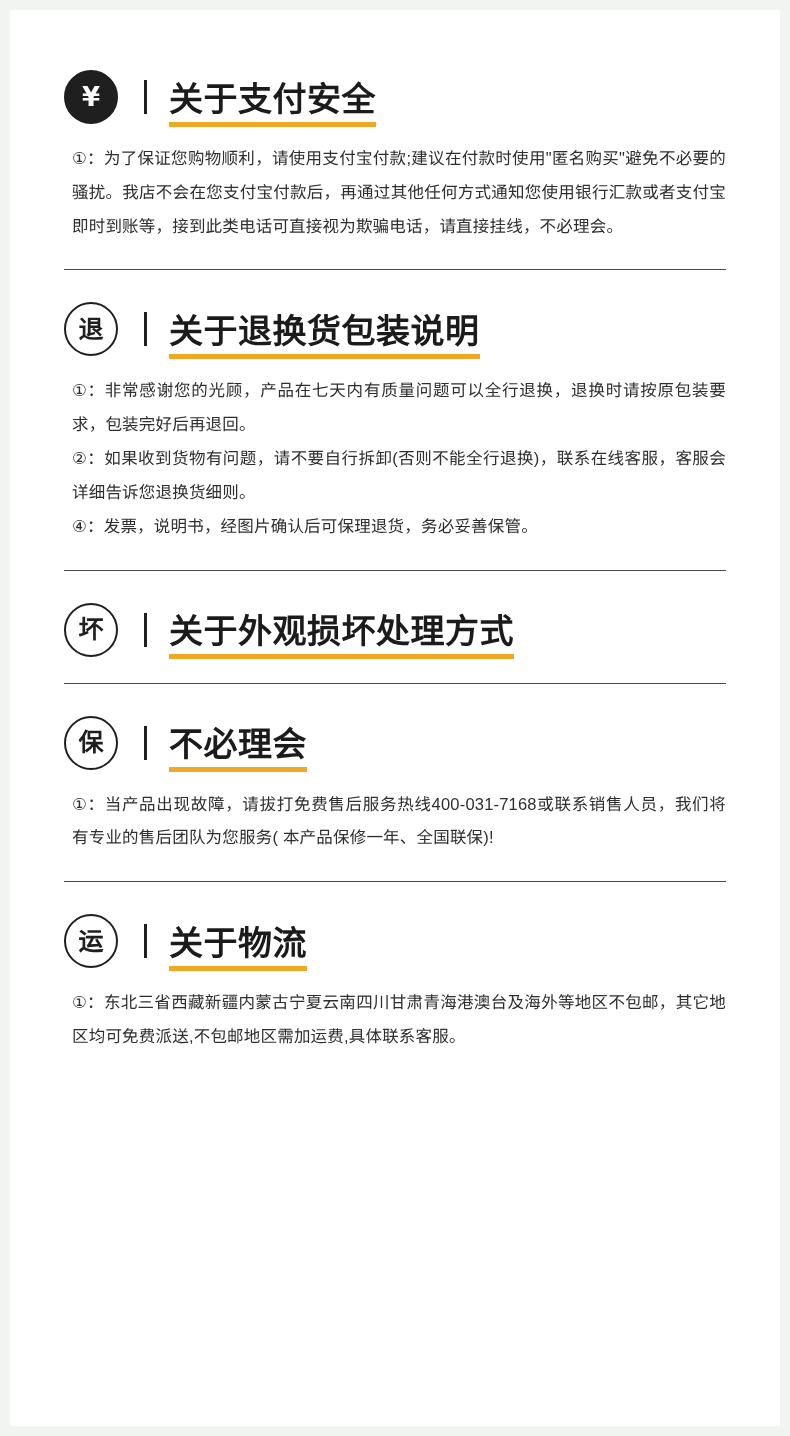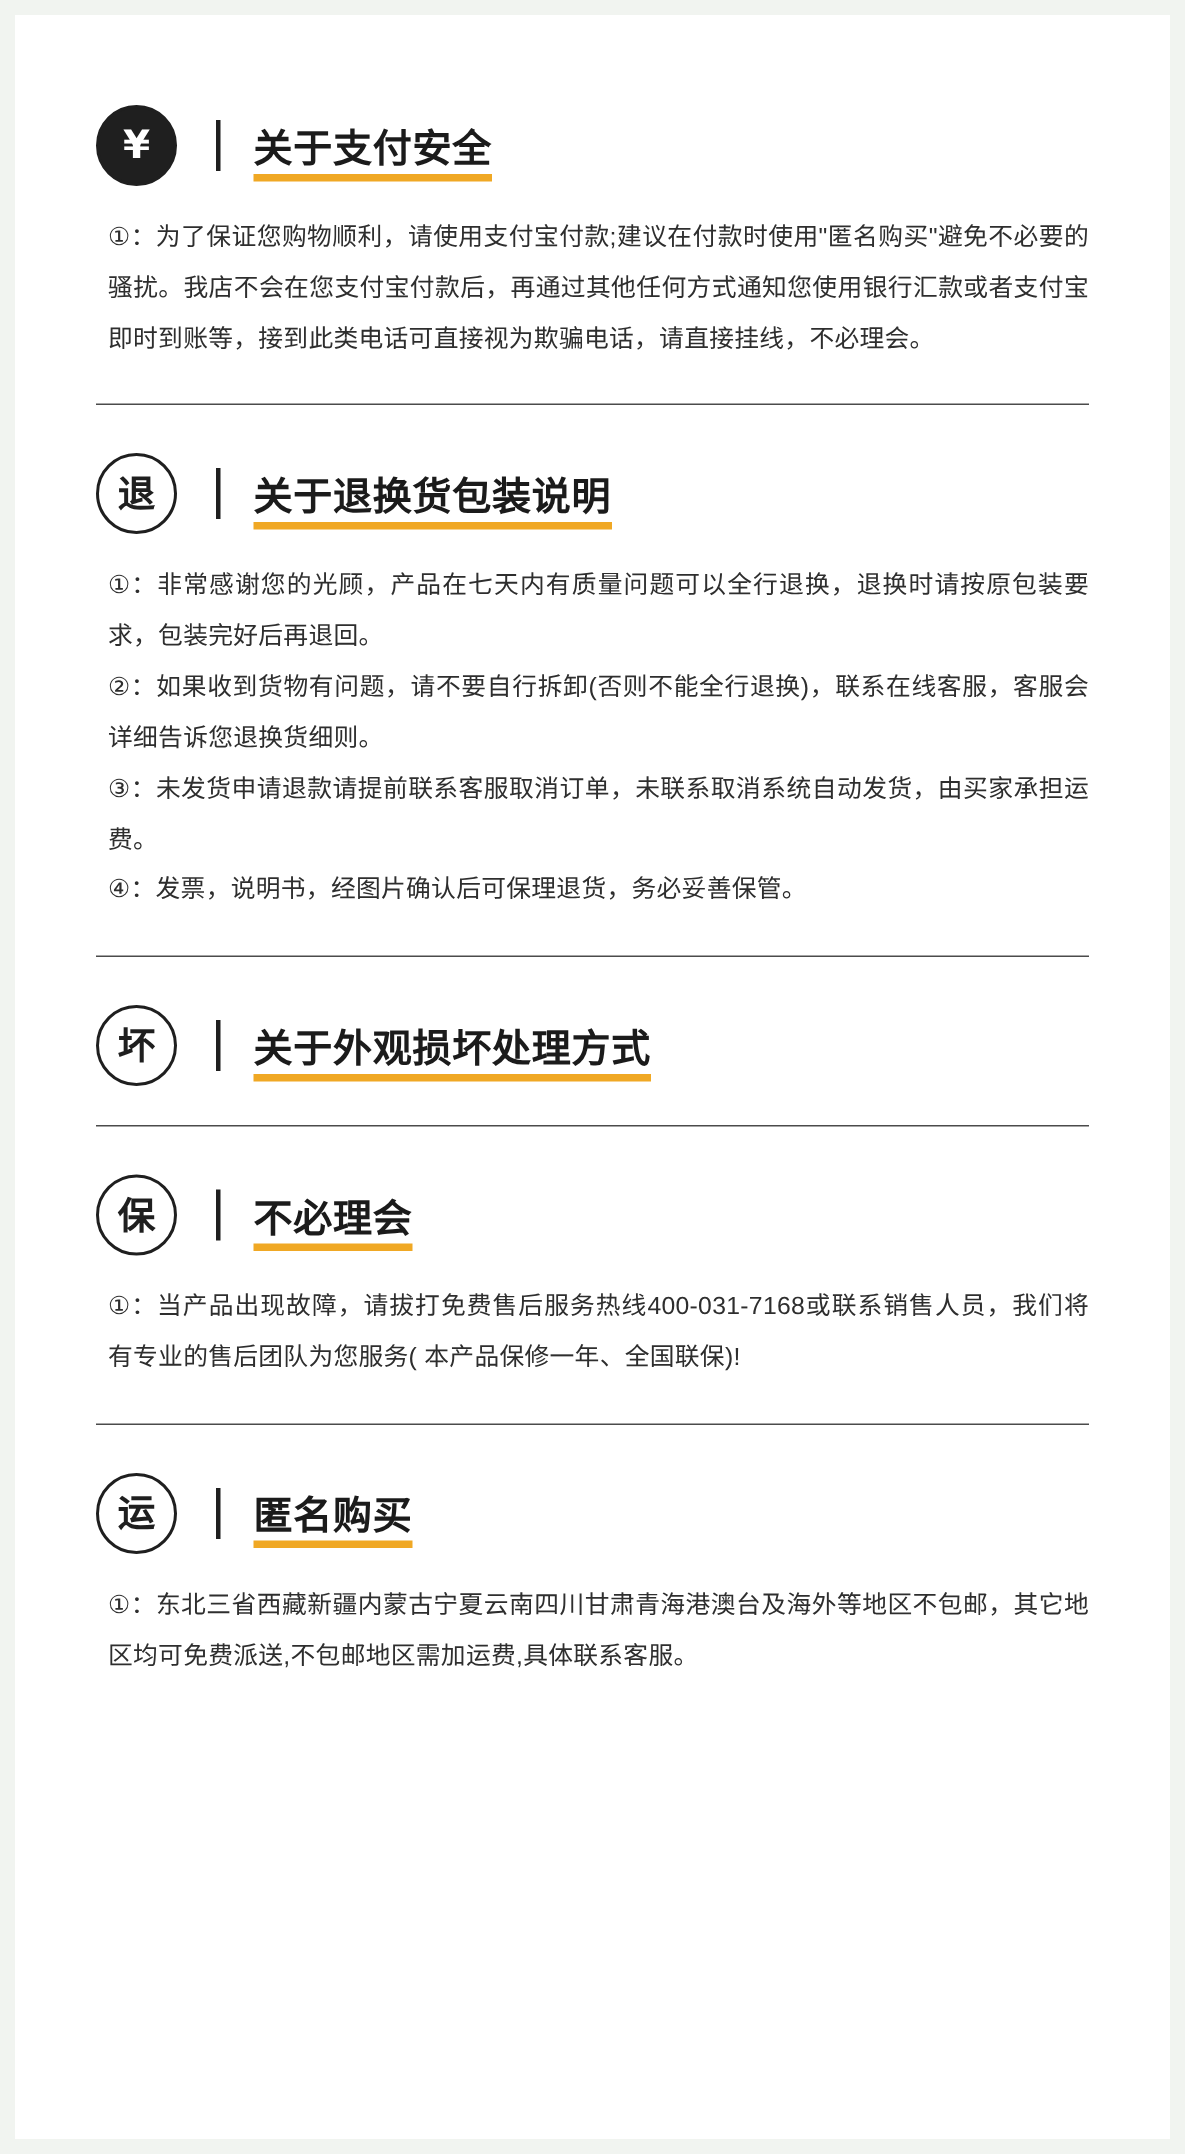--- a/index.html
+++ b/index.html
@@ -61,21 +61,21 @@
     font-size: 26px;
   }
   .sep {
     width: 3px;
     height: 34px;
     background: #1f1f1f;
     margin: 0 22px 0 26px;
     flex: 0 0 3px;
   }
   .sec-title {
-    font-size: 26px;
+    font-size: 34px;
     font-weight: bold;
     color: #1b1b1b;
     letter-spacing: .5px;
     position: relative;
     display: inline-block;
     padding-bottom: 2px;
     font-family: "DejaVu Sans", "Liberation Sans", sans-serif;
   }
   .sec-title::after {
     content: "";
@@ -118,21 +118,20 @@
 
   <div class="section">
     <div class="sec-head">
       <div class="badge">退</div>
       <div class="sep"></div>
       <div class="sec-title">关于退换货包装说明</div>
     </div>
     <div class="body-text">
       <p>①：非常感谢您的光顾，产品在七天内有质量问题可以全行退换，退换时请按原包装要求，包装完好后再退回。</p>
       <p>②：如果收到货物有问题，请不要自行拆卸(否则不能全行退换)，联系在线客服，客服会详细告诉您退换货细则。</p>
-      <p>③：未发货申请退款请提前联系客服取消订单，未联系取消系统自动发货，由买家承担运费。</p>
       <p>④：发票，说明书，经图片确认后可保理退货，务必妥善保管。</p>
     </div>
     <div class="divider"></div>
   </div>
 
   <div class="section">
     <div class="sec-head">
       <div class="badge">坏</div>
       <div class="sep"></div>
       <div class="sec-title">关于外观损坏处理方式</div>
@@ -149,21 +148,21 @@
     <div class="body-text">
       <p>①：当产品出现故障，请拔打免费售后服务热线400-031-7168或联系销售人员，我们将有专业的售后团队为您服务( 本产品保修一年、全国联保)!</p>
     </div>
     <div class="divider"></div>
   </div>
 
   <div class="section">
     <div class="sec-head">
       <div class="badge">运</div>
       <div class="sep"></div>
-      <div class="sec-title">匿名购买</div>
+      <div class="sec-title">关于物流</div>
     </div>
     <div class="body-text">
       <p>①：东北三省西藏新疆内蒙古宁夏云南四川甘肃青海港澳台及海外等地区不包邮，其它地区均可免费派送,不包邮地区需加运费,具体联系客服。</p>
 
     </div>
   </div>
 
 </div>
 
 </body></html>

